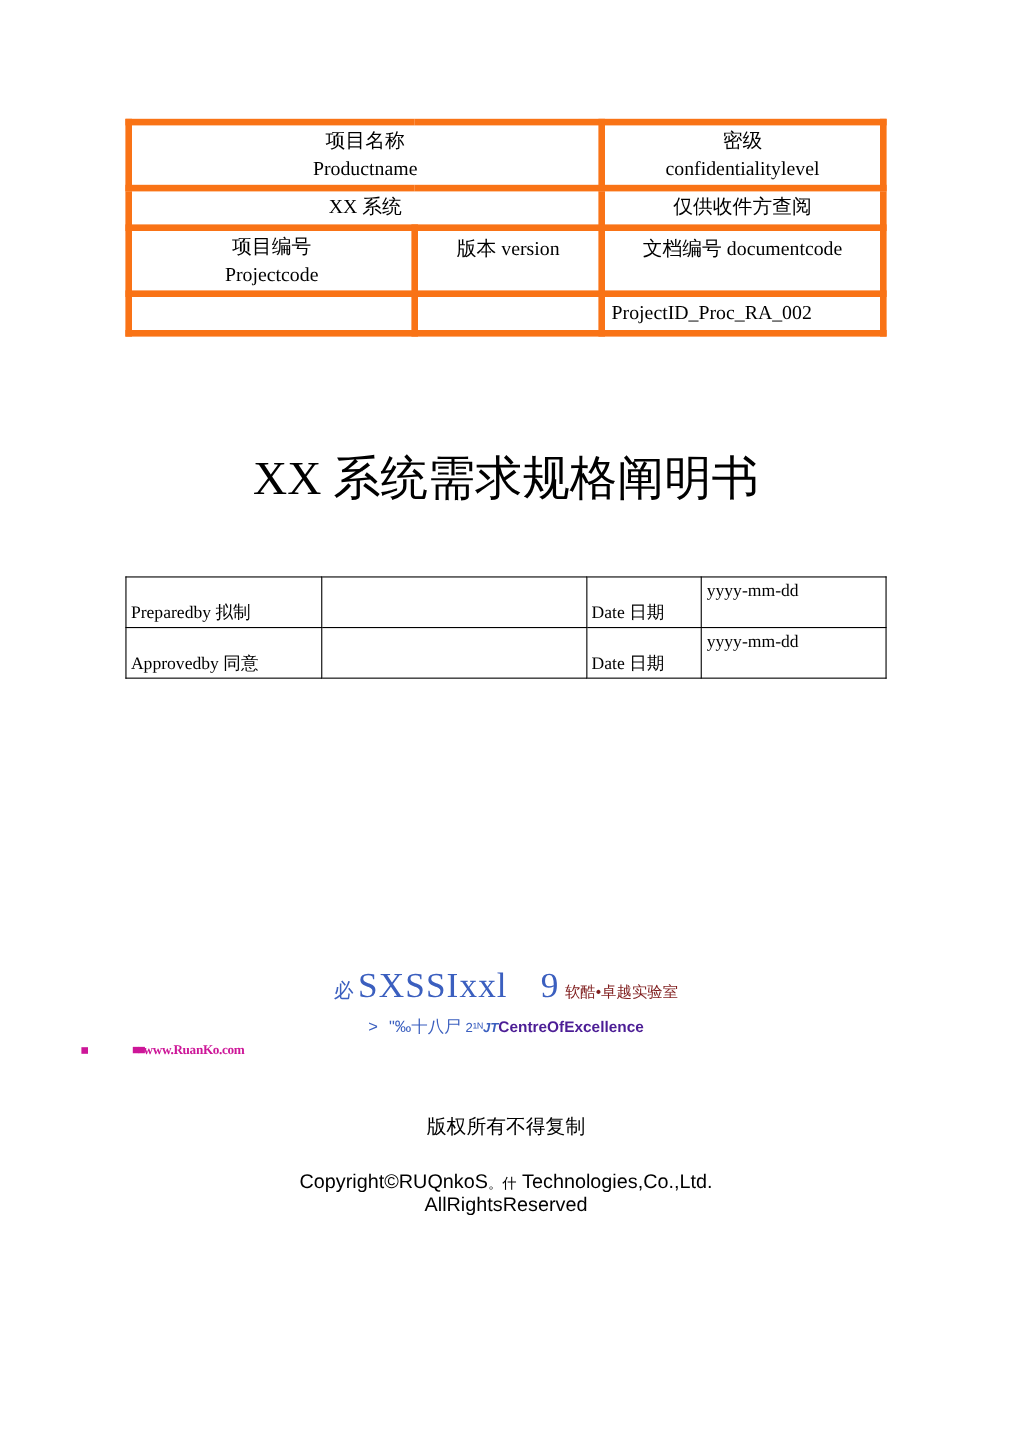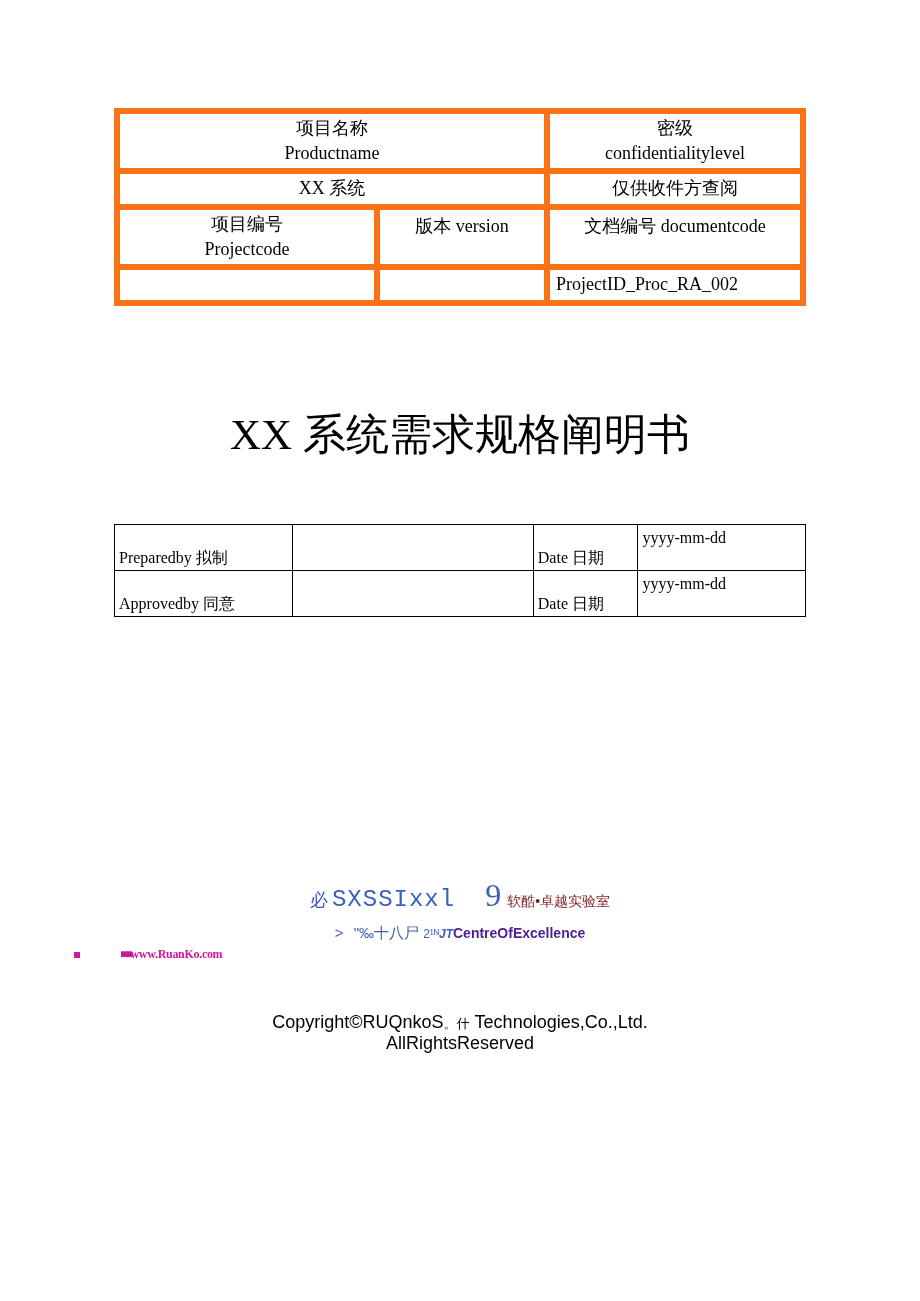--- a/index.html
+++ b/index.html
@@ -69,22 +69,22 @@
   }
   .logo-line1 {
     font-size: 20px;
   }
   .logo-line1 .bi {
     font-family: "SimSun", serif;
     font-size: 18px;
     color: #3b5fbf;
   }
   .logo-line1 .sx {
-    font-family: Liberation Mono, monospace;
-    font-size: 24px;
+    font-family: Liberation Serif, serif;
+    font-size: 32px;
     color: #3b5fbf;
     letter-spacing: 1px;
     margin: 0 30px 0 4px;
   }
   .logo-line1 .nine {
     font-family: "Times New Roman", serif;
     font-size: 32px;
     color: #3b5fbf;
     margin-right: 6px;
   }
@@ -206,17 +206,18 @@
     <span class="gt">&gt;</span>
     <span class="fragment">"‰十八尸</span>
     <span class="fragment" style="font-size:12px;">2¹ᴺ</span><span class="jt">JT</span><span class="centre">CentreOfExcellence</span>
   </div>
   <div class="logo-line3">
     <span class="sq"></span><span style="letter-spacing:-2px;">■■</span><span class="url">www.RuanKo.com</span>
   </div>
 </div>
 
 <div class="footer">
+  <div class="zh">版权所有不得复制</div>
   <div class="en copy">
     <span>Copyright©RUQnkoS</span><span class="small">。什</span> <span>Technologies,Co.,Ltd.</span>
   </div>
   <div class="en2">AllRightsReserved</div>
 </div>
 
 </body></html>

